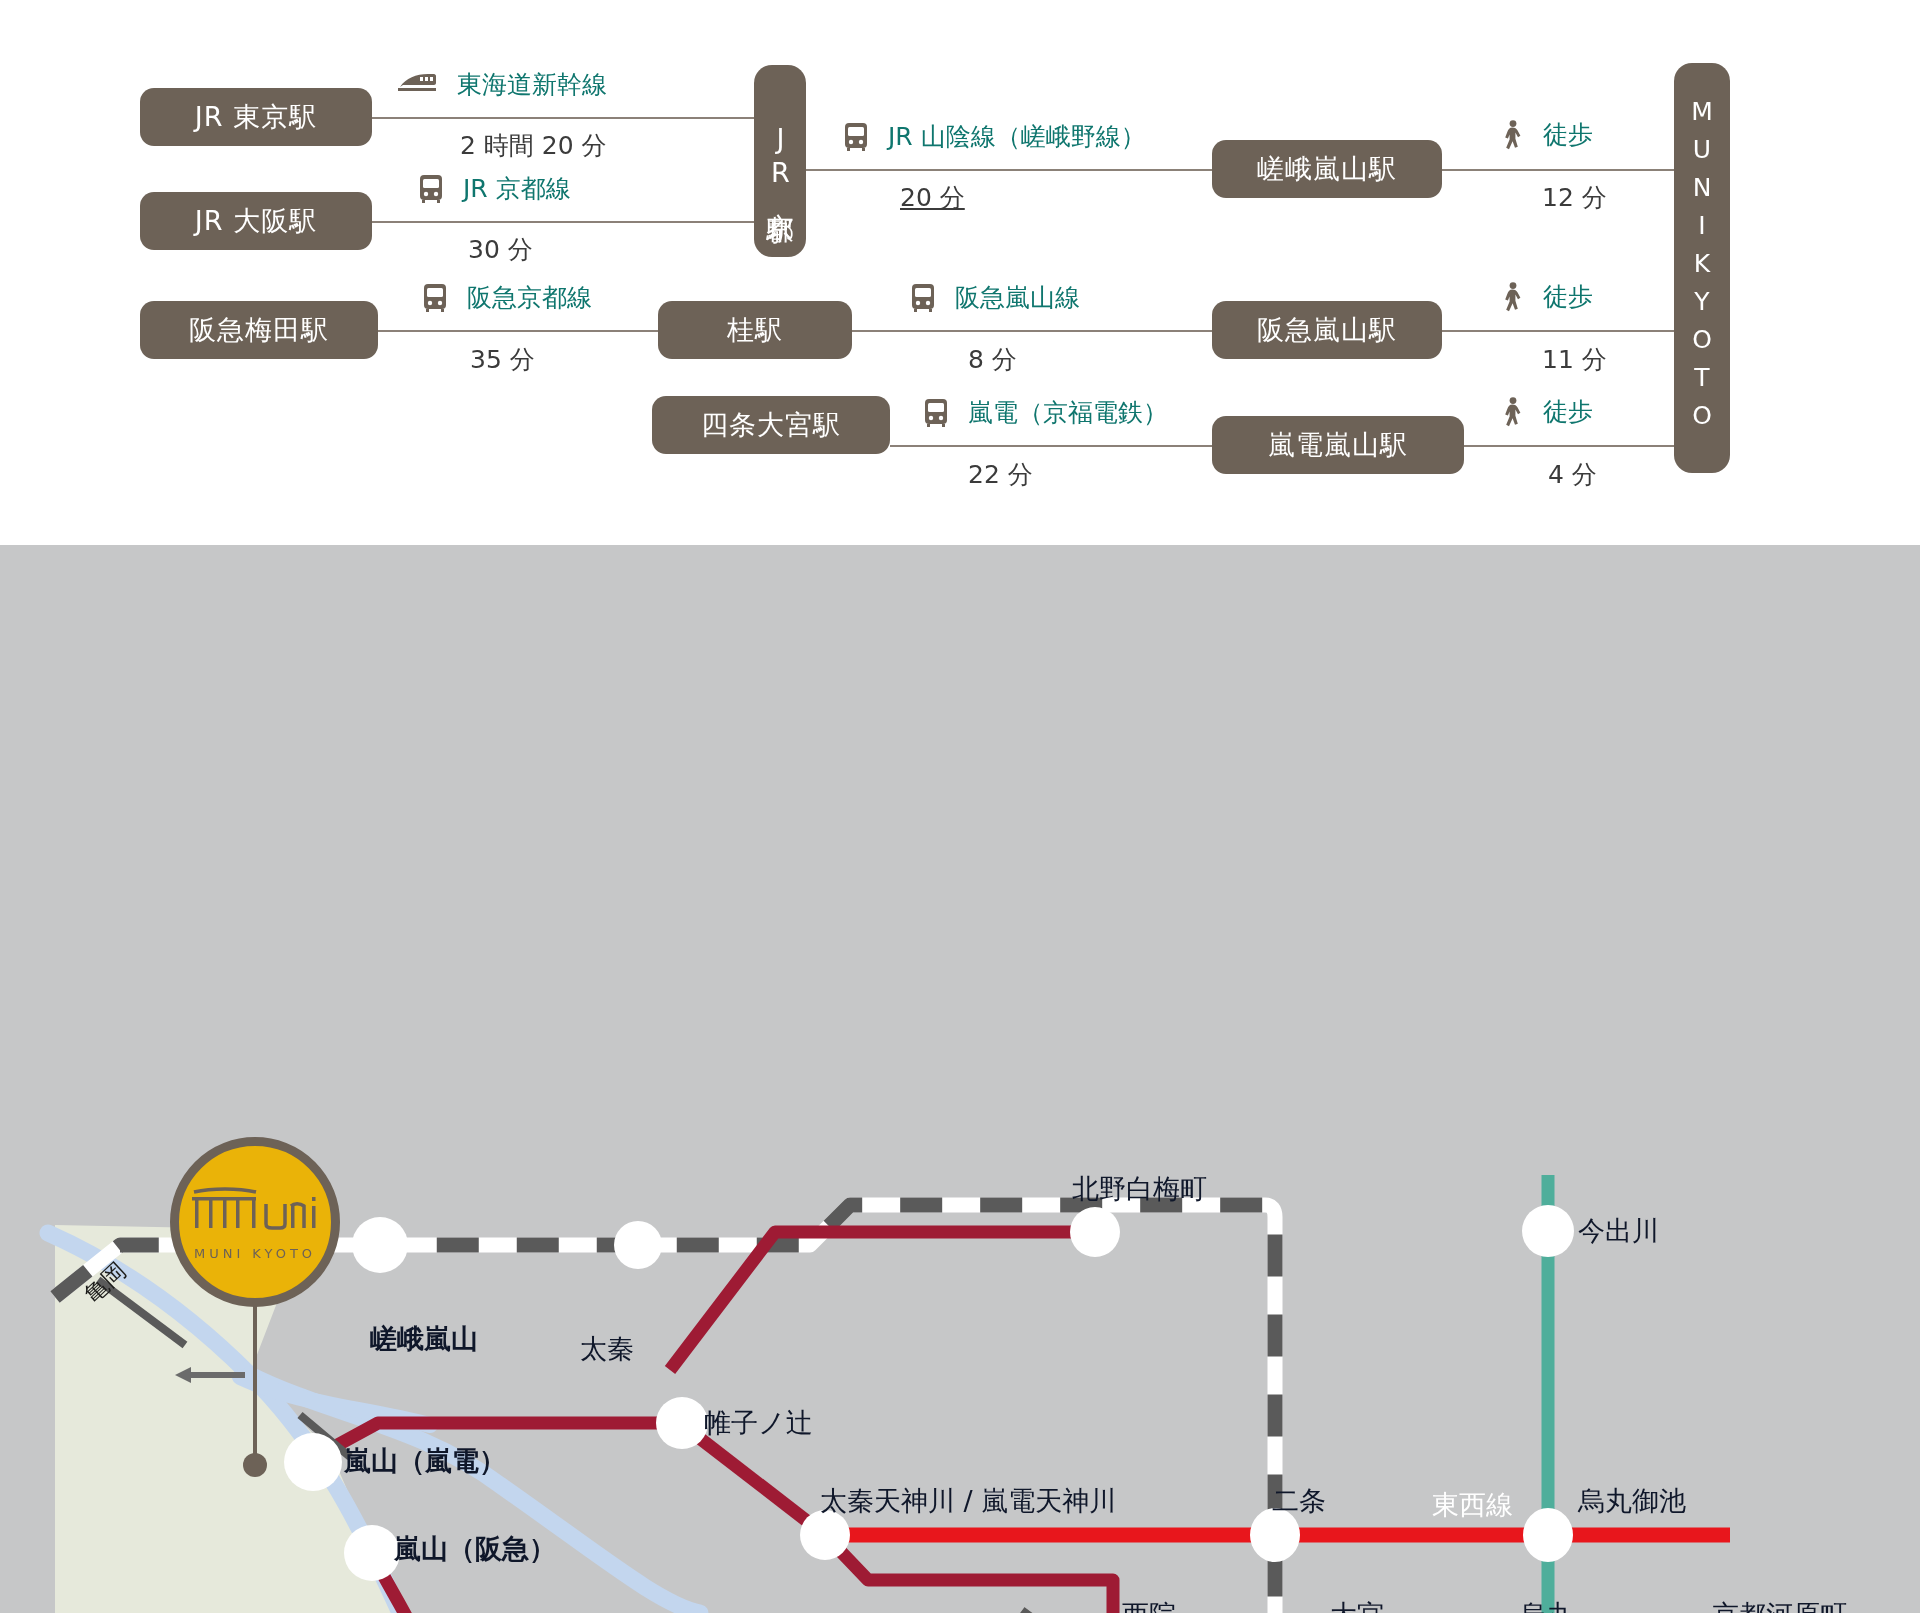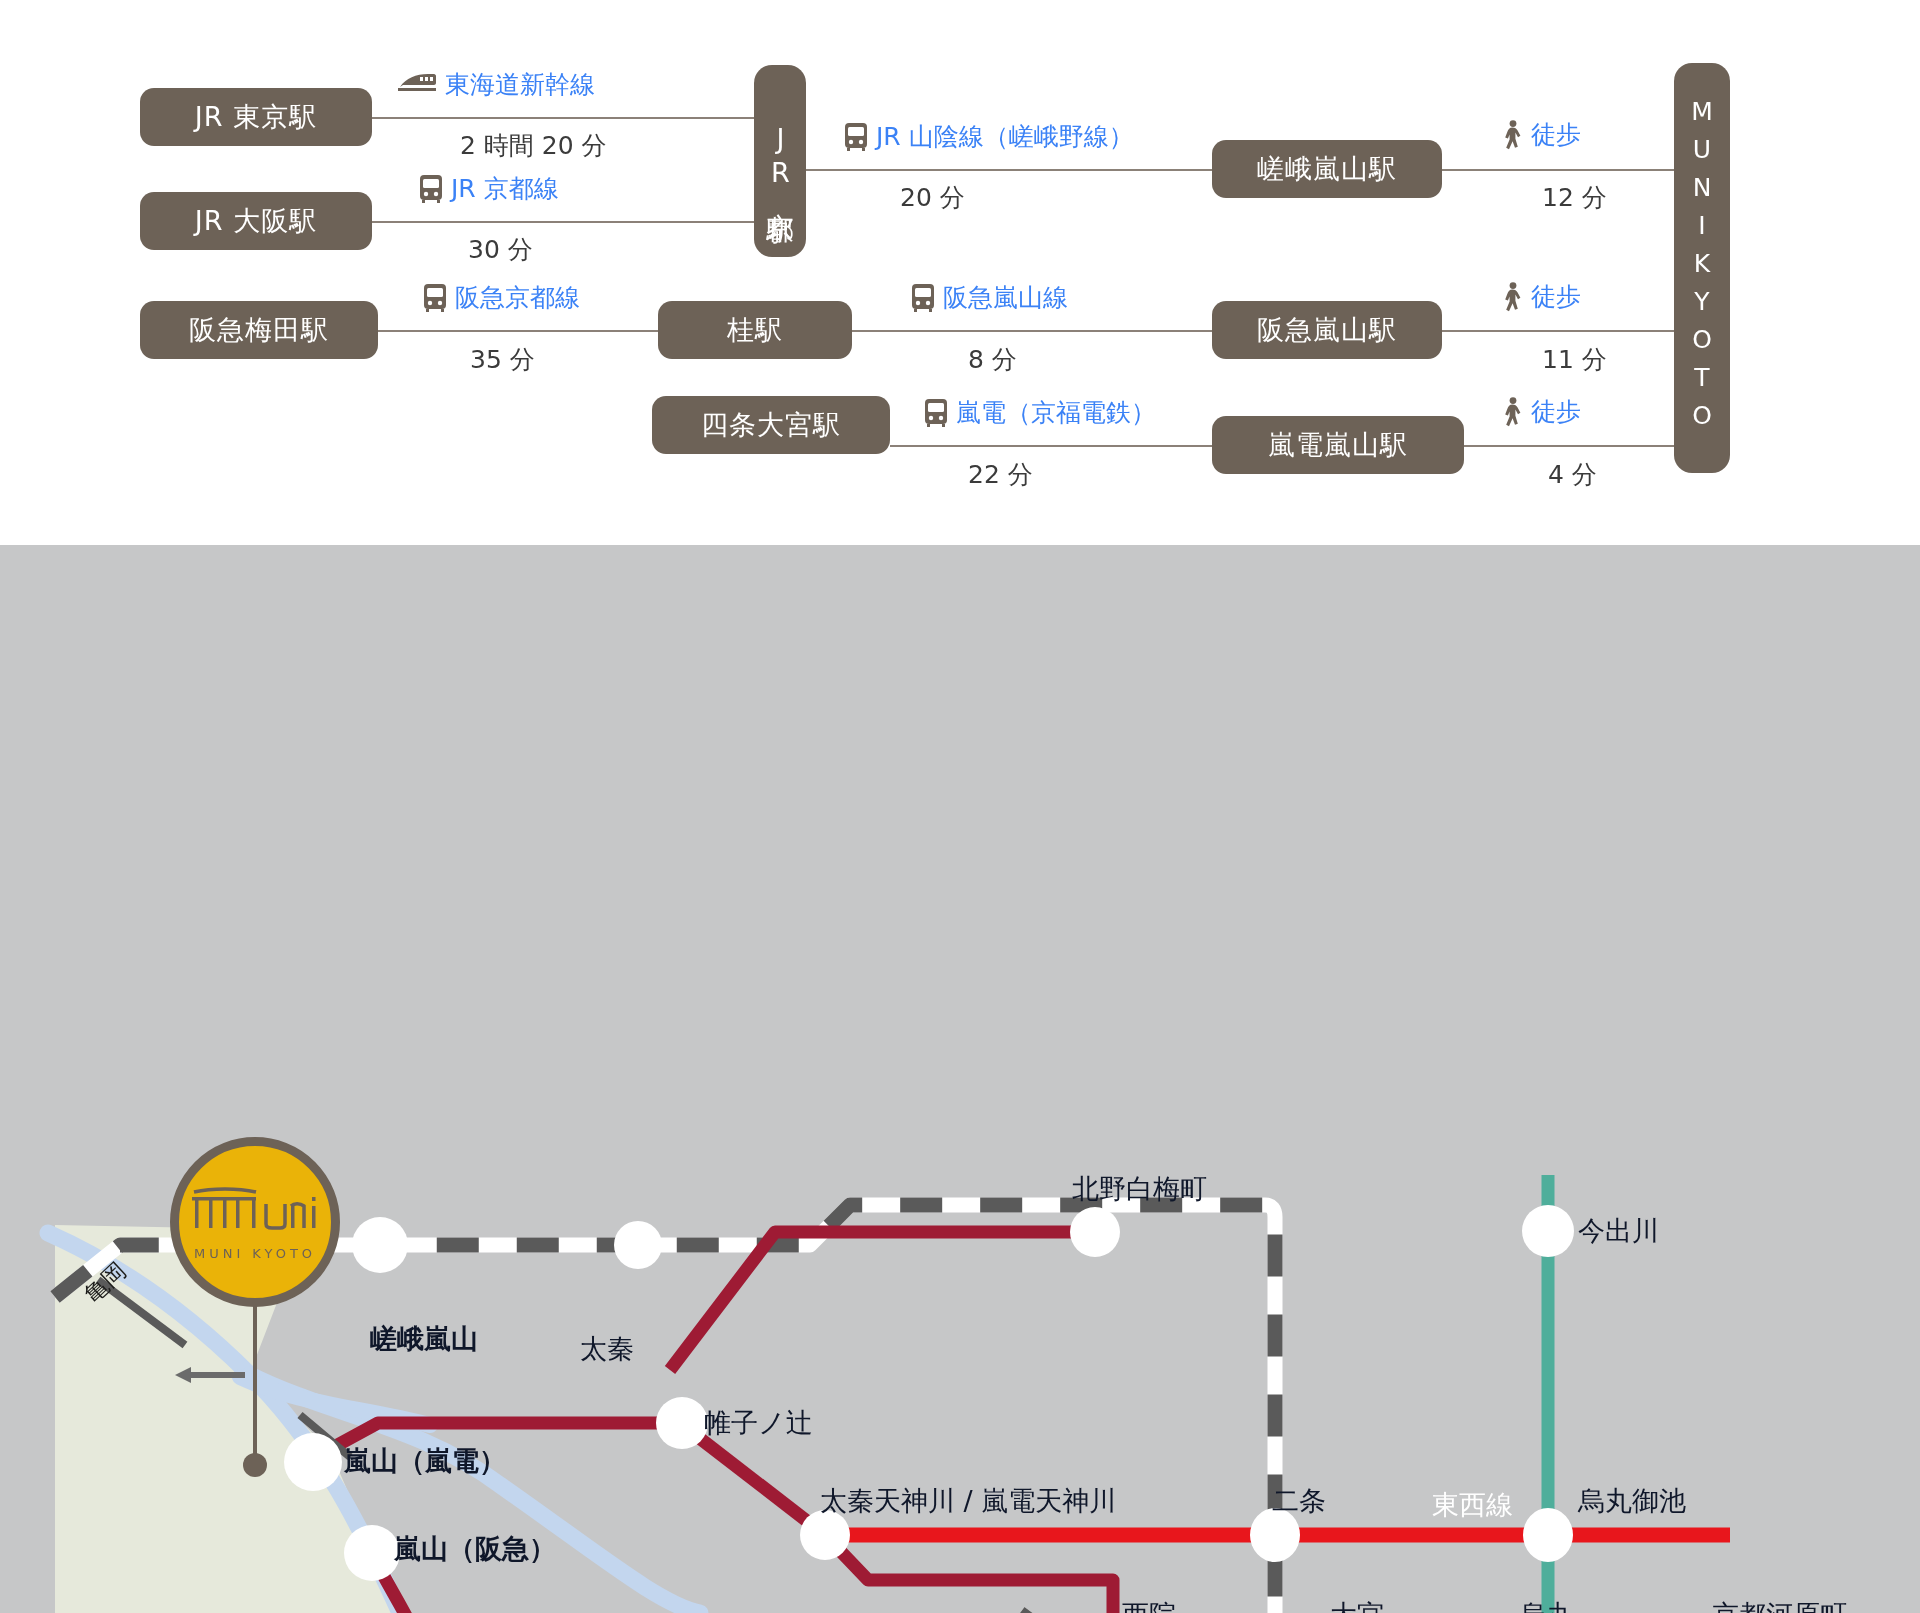--- a/index.html
+++ b/index.html
@@ -20,21 +20,21 @@
   }
   .node.vert{
     writing-mode:vertical-rl;text-orientation:upright;
     border-radius:18px;letter-spacing:3px;
   }
   .node.muni{
     writing-mode:vertical-rl;text-orientation:upright;
     border-radius:18px;font-size:25px;letter-spacing:9px;
   }
   .conn{position:absolute;height:2px;background:#8b8178;}
-  .leg-line{position:absolute;font-size:25px;color:#3b82f6;white-space:nowrap;display:flex;align-items:center;gap:9px;}
+  .leg-line{position:absolute;font-size:25px;color:#0f766e;white-space:nowrap;display:flex;align-items:center;gap:21px;}
   .leg-time{position:absolute;font-size:25px;color:#3b3b3b;white-space:nowrap;}
   .ico{display:inline-block;color:#6d6257;line-height:1;}
   .ico svg{display:block;}
 
   
   .map{position:relative;width:1920px;height:1068px;background:#c6c7c8;overflow:hidden;}
   .dot{position:absolute;background:#fff;border-radius:50%;}
   .mlabel{position:absolute;font-size:27px;color:#0f172a;white-space:nowrap;}
   .mlabel.bold{font-weight:bold;}
   .mlabel.wh{color:#fff;}
@@ -140,21 +140,21 @@
             <rect x="0" y="0" width="22" height="25" rx="4" fill="#6d6257"></rect>
             <rect x="3" y="4" width="16" height="9" rx="1.5" fill="#fff"></rect>
             <circle cx="6" cy="19" r="2.2" fill="#fff"></circle>
             <circle cx="16" cy="19" r="2.2" fill="#fff"></circle>
             <rect x="2" y="25" width="3" height="3" fill="#6d6257"></rect>
             <rect x="17" y="25" width="3" height="3" fill="#6d6257"></rect>
           </svg>
       </span>
       <span>JR 山陰線（嵯峨野線）</span>
     </div>
-    <div class="leg-time" style="left:900px;top:181px;">
+    <div class="leg-time" style="left:900px;top:181px;text-decoration:underline;">
       <span>20 分</span>
     </div>
 
     <div class="leg-line" style="left:1502px;top:118px;">
       <span class="ico">
         <svg width="20" height="30" viewBox="0 0 20 30">
             <circle cx="11" cy="3.6" r="3.4" fill="#6d6257"></circle>
             <path fill="#6d6257" d="M10.5 7.6 C7.6 7.6 6.2 9.6 5.3 12 L3.2 17.4 L5.9 18.6 L7.6 14.4 L7.6 19.6 L4.2 27.8 L7.0 29.2 L10.6 21.3 L13.0 27.8 L15.8 26.8 L13.4 18.8 L13.4 12.6 L16.0 17.2 L18.4 15.8 L15.6 10.6 C14.5 8.6 12.9 7.6 10.5 7.6 Z"></path>
           </svg>
       </span>

